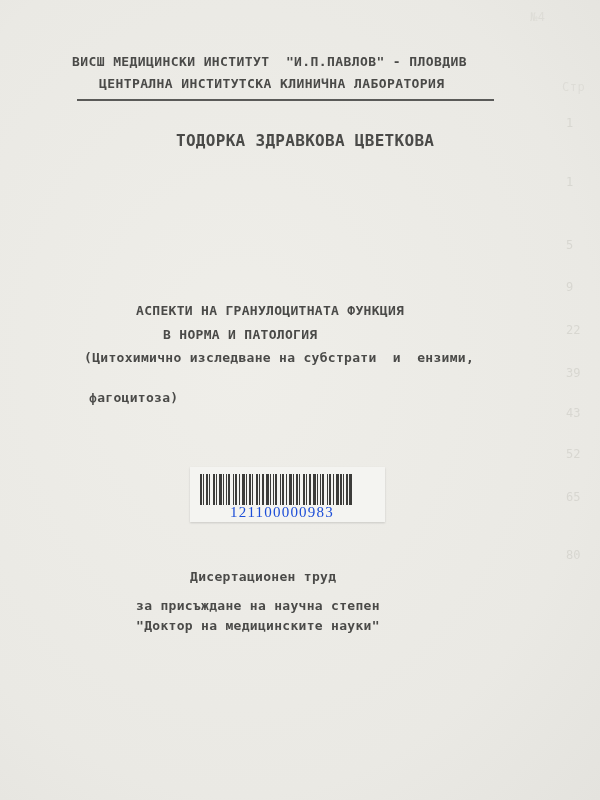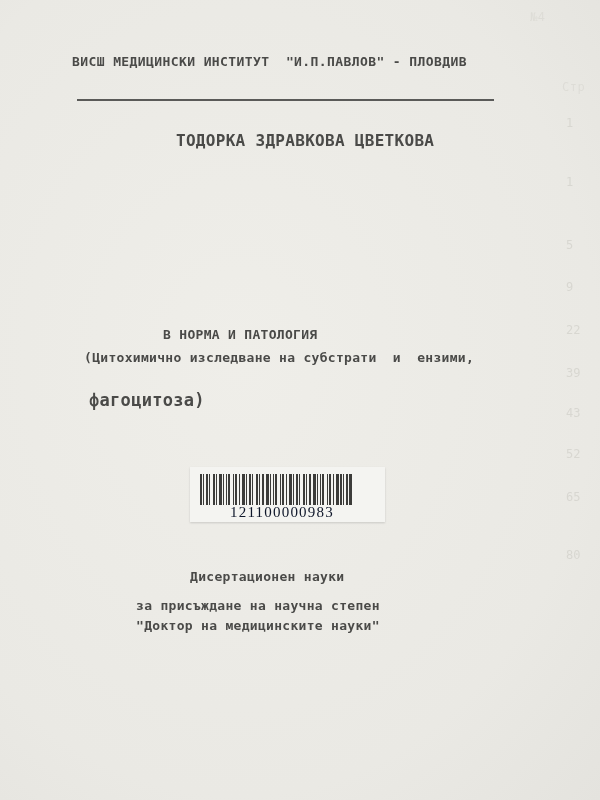--- a/index.html
+++ b/index.html
@@ -48,21 +48,21 @@
       position: absolute;
       left: 77px; top: 99px;
       width: 417px; height: 2px;
       background: #5a5a58;
     }
     .author { left: 176px; top: 131px; font-size: 16px; }
     .title1 { left: 136px; top: 303px; font-size: 13px; }
     .title2 { left: 163px; top: 327px; font-size: 13px; }
     .sub1 { left: 84px; top: 350px; font-size: 13px; }
     .sub2 { left: 89px; top: 370px; font-size: 13px; }
-    .sub3 { left: 89px; top: 390px; font-size: 17px; }
+    .sub3 { left: 89px; top: 390px; font-size: 13px; }
     .diss1 { left: 190px; top: 569px; font-size: 13px; }
     .diss2 { left: 136px; top: 598px; font-size: 13px; }
     .diss3 { left: 136px; top: 618px; font-size: 13px; }
     .place { left: 196px; top: 709px; font-size: 13px; }
 
     .barcode-label {
       position: absolute;
       left: 190px; top: 467px;
       width: 195px; height: 55px;
       background: #f4f4f1;
@@ -81,21 +81,21 @@
       background: #3c3c3a;
     }
     .barcode-number {
       position: absolute;
       left: 0; top: 37px;
       width: 184px;
       text-align: center;
       font-family: "Liberation Serif", "DejaVu Serif", serif;
       font-size: 15px;
       letter-spacing: 1.2px;
-      color: #0f172a;
+      color: #1d4ed8;
       font-weight: normal;
     }
   </style>
 </head>
 <body>
 
 <div class="page">
 
   <div class="bleed" style="left:530px;top:10px;">№4</div>
   <div class="bleed" style="left:562px;top:80px;">Стр</div>
@@ -104,24 +104,26 @@
   <div class="bleed-num" style="top:238px;">5</div>
   <div class="bleed-num" style="top:280px;">9</div>
   <div class="bleed-num" style="top:323px;">22</div>
   <div class="bleed-num" style="top:366px;">39</div>
   <div class="bleed-num" style="top:406px;">43</div>
   <div class="bleed-num" style="top:447px;">52</div>
   <div class="bleed-num" style="top:490px;">65</div>
   <div class="bleed-num" style="top:548px;">80</div>
 
   <div class="line hdr1">ВИСШ МЕДИЦИНСКИ ИНСТИТУТ  "И.П.ПАВЛОВ" - ПЛОВДИВ</div>
+  <div class="line hdr2">ЦЕНТРАЛНА ИНСТИТУТСКА КЛИНИЧНА ЛАБОРАТОРИЯ</div>
   <div class="rule"></div>
 
   <div class="line author">ТОДОРКА ЗДРАВКОВА ЦВЕТКОВА</div>
 
+  <div class="line title1">АСПЕКТИ НА ГРАНУЛОЦИТНАТА ФУНКЦИЯ</div>
   <div class="line title2">В НОРМА И ПАТОЛОГИЯ</div>
   <div class="line sub1">(Цитохимично изследване на субстрати  и  ензими,</div>
   <div class="line sub3">фагоцитоза)</div>
 
   <div class="barcode-label">
     <div class="barcode-bars">
       <span style="width:2px;margin-right:1px"></span>
         <span style="width:1px;margin-right:2px"></span>
         <span style="width:2px;margin-right:1px"></span>
         <span style="width:1px;margin-right:3px"></span>
@@ -164,17 +166,17 @@
       <span style="width:1px;margin-right:2px"></span>
         <span style="width:3px;margin-right:1px"></span>
         <span style="width:2px;margin-right:1px"></span>
         <span style="width:1px;margin-right:2px"></span>
       <span style="width:2px;margin-right:1px"></span>
         <span style="width:3px;margin-right:0"></span>
     </div>
     <div class="barcode-number">121100000983</div>
   </div>
 
-  <div class="line diss1">Дисертационен науки</div>
+  <div class="line diss1">Дисертационен труд</div>
   <div class="line diss2">за присъждане на научна степен</div>
   <div class="line diss3">"Доктор на медицинските науки"</div>
 
 </div>
 
 </body></html>

